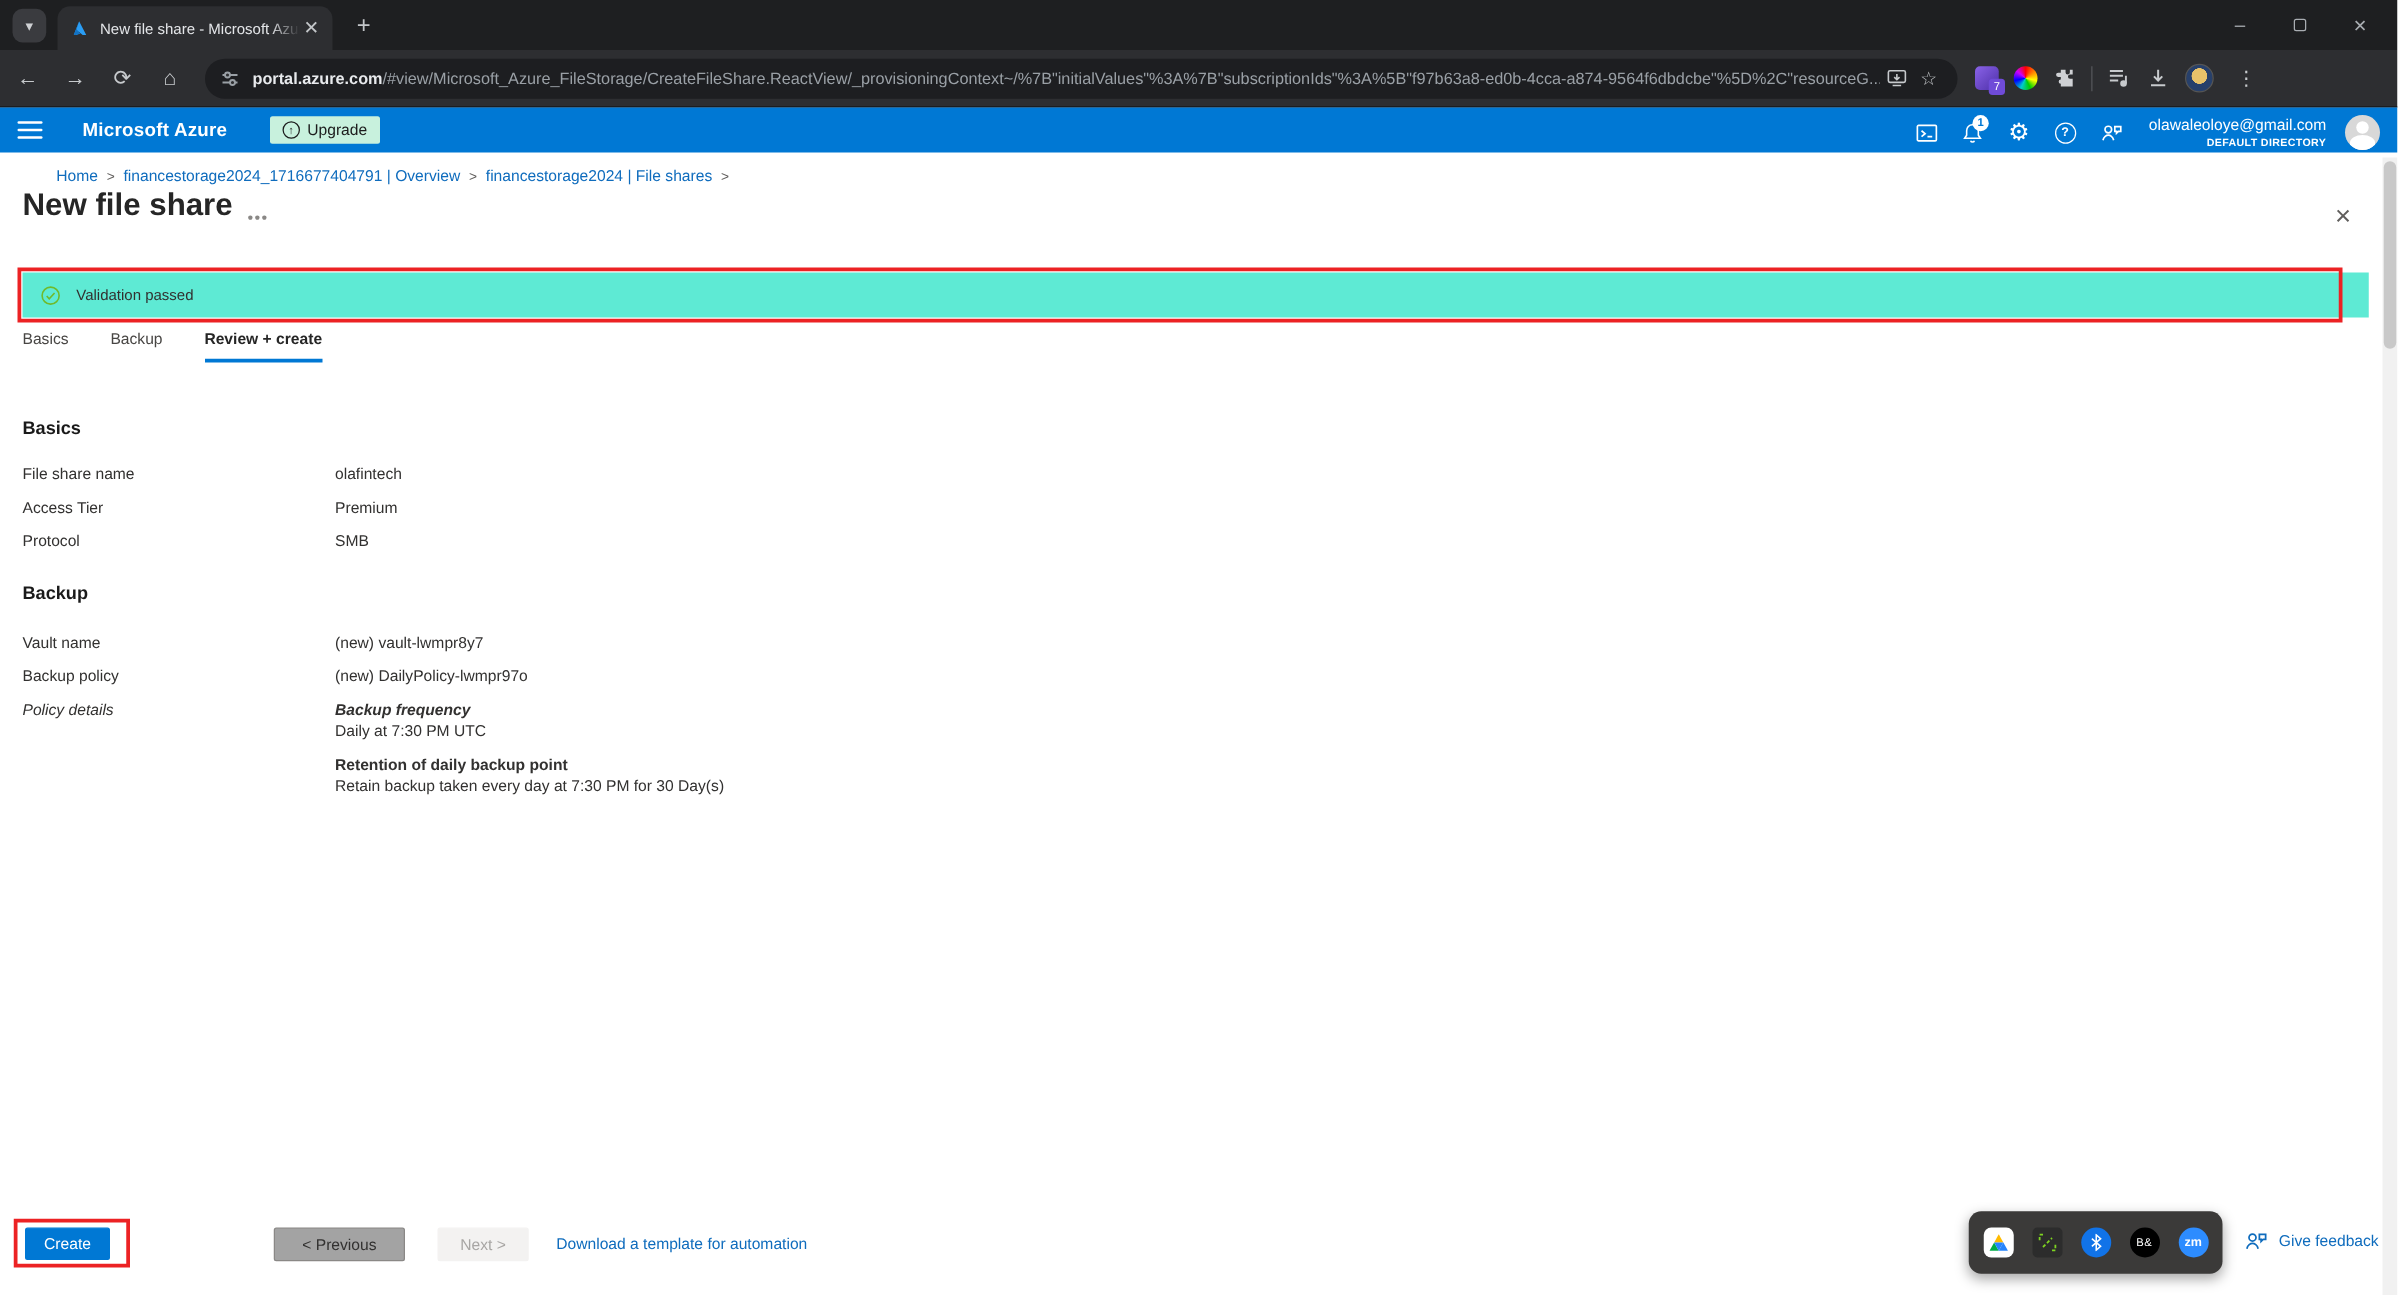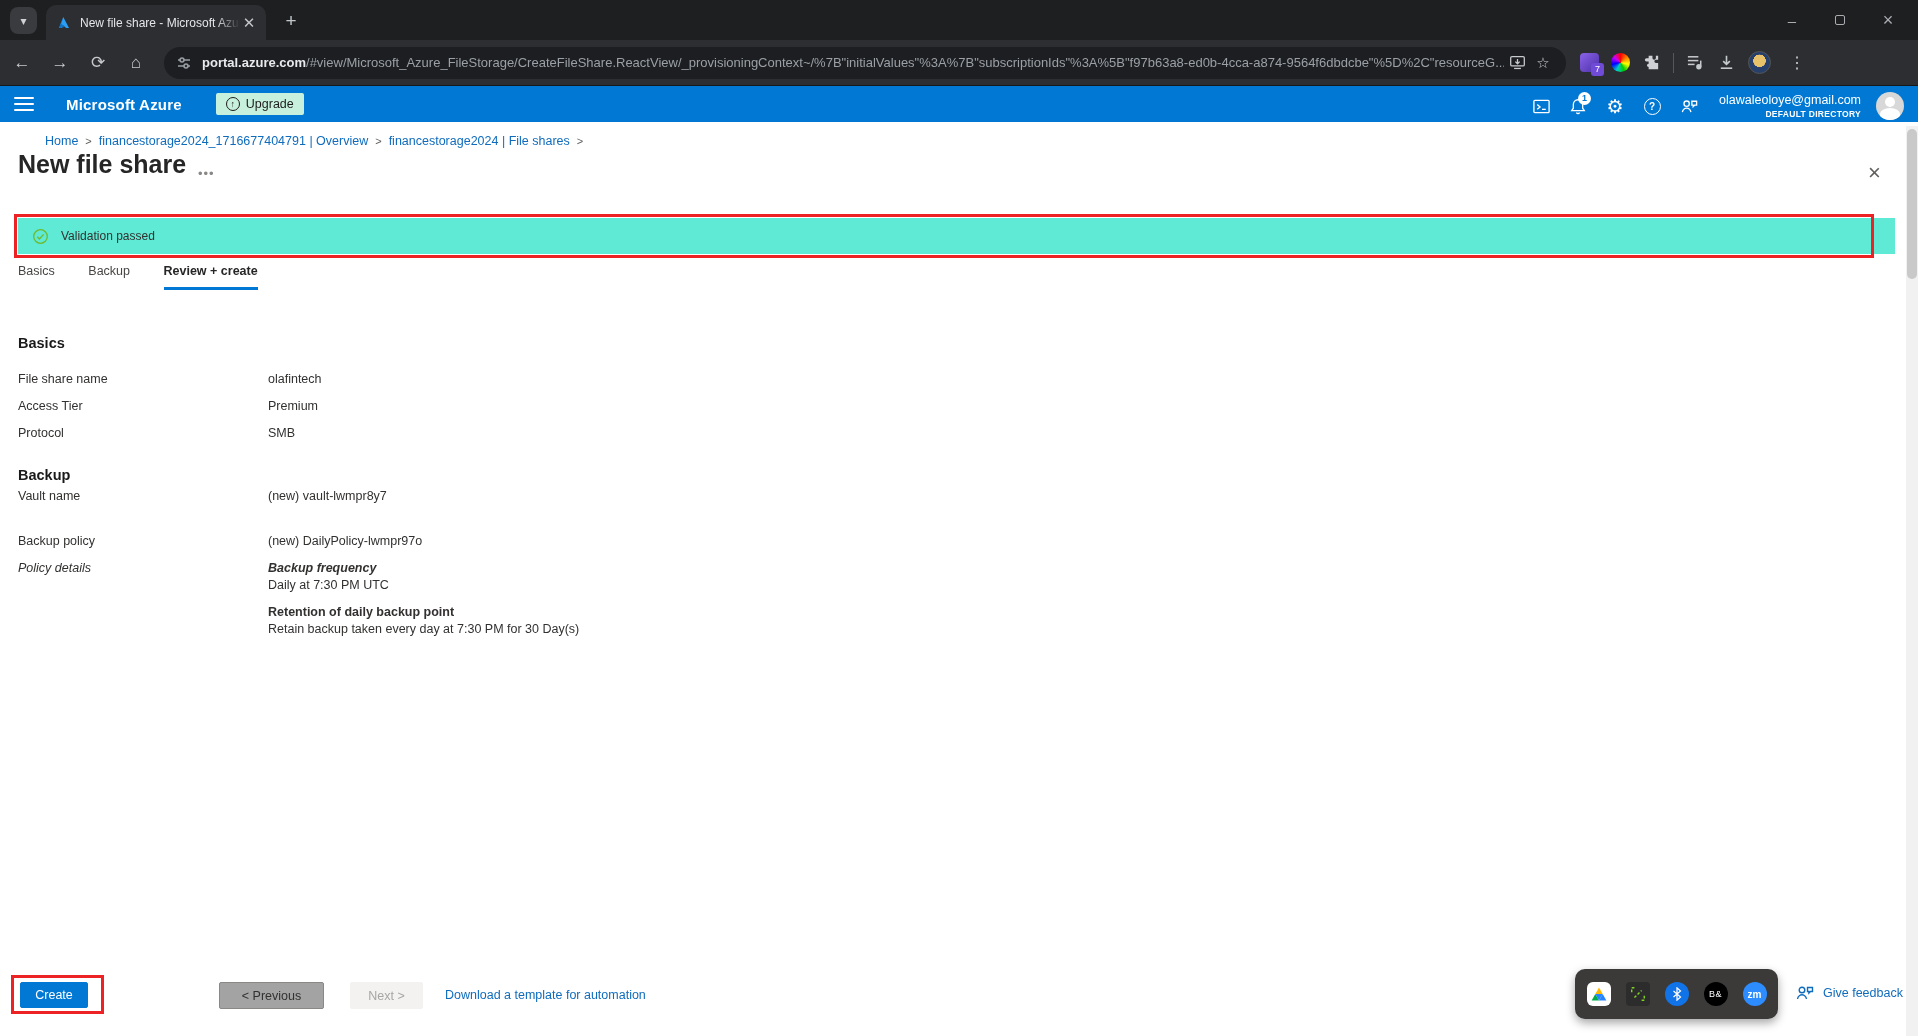--- a/index.html
+++ b/index.html
@@ -294,21 +294,21 @@
       <span class="lbl">Access Tier</span>
         <span>Premium</span>
     </div>
     <div class="row" style="top:300px;">
       <span class="lbl">Protocol</span>
         <span>SMB</span>
     </div>
 
     <div class="sec-head" style="top:341px;">Backup</div>
 
-    <div class="row" style="top:363px;">
+    <div class="row" style="top:381px;">
       <span class="lbl">Vault name</span>
         <span>(new) vault-lwmpr8y7</span>
     </div>
     <div class="row" style="top:408px;">
       <span class="lbl">Backup policy</span>
         <span>(new) DailyPolicy-lwmpr97o</span>
     </div>
     <div class="row" style="top:435px;font-style:italic;">
       <span class="lbl">Policy details</span>
         <span class="bold">Backup frequency</span>

